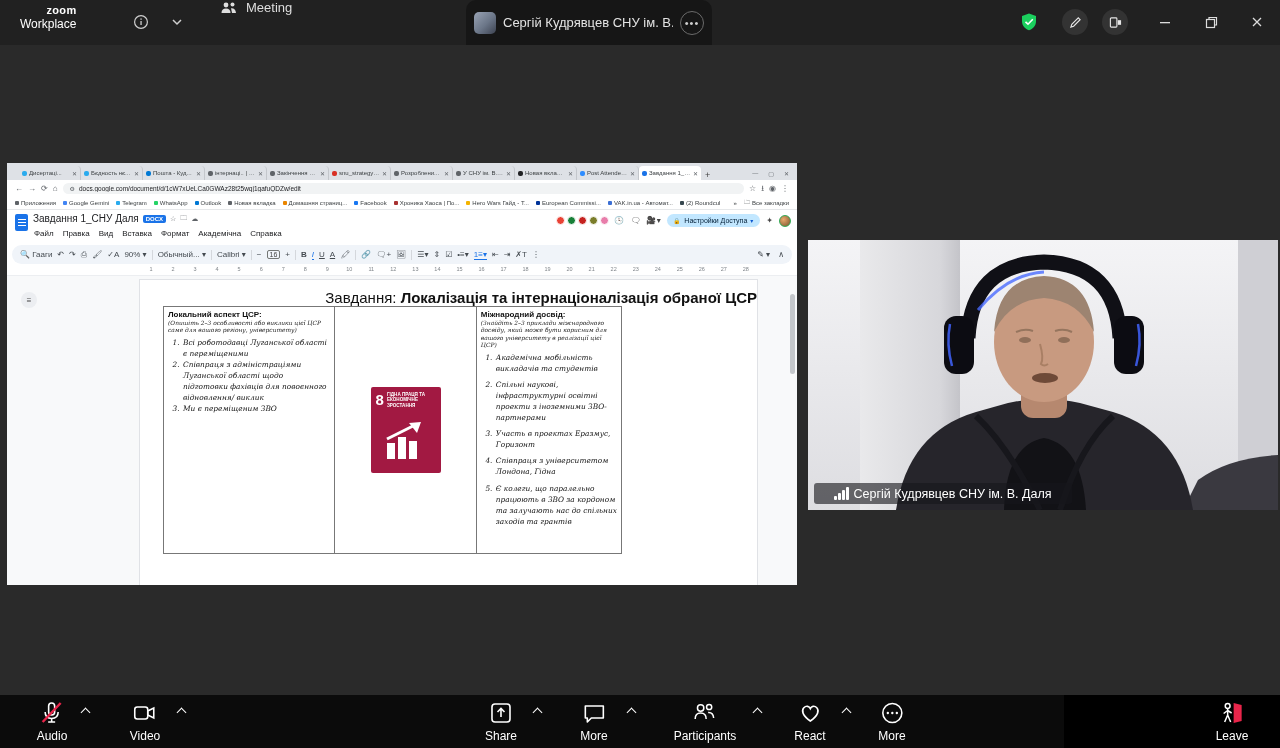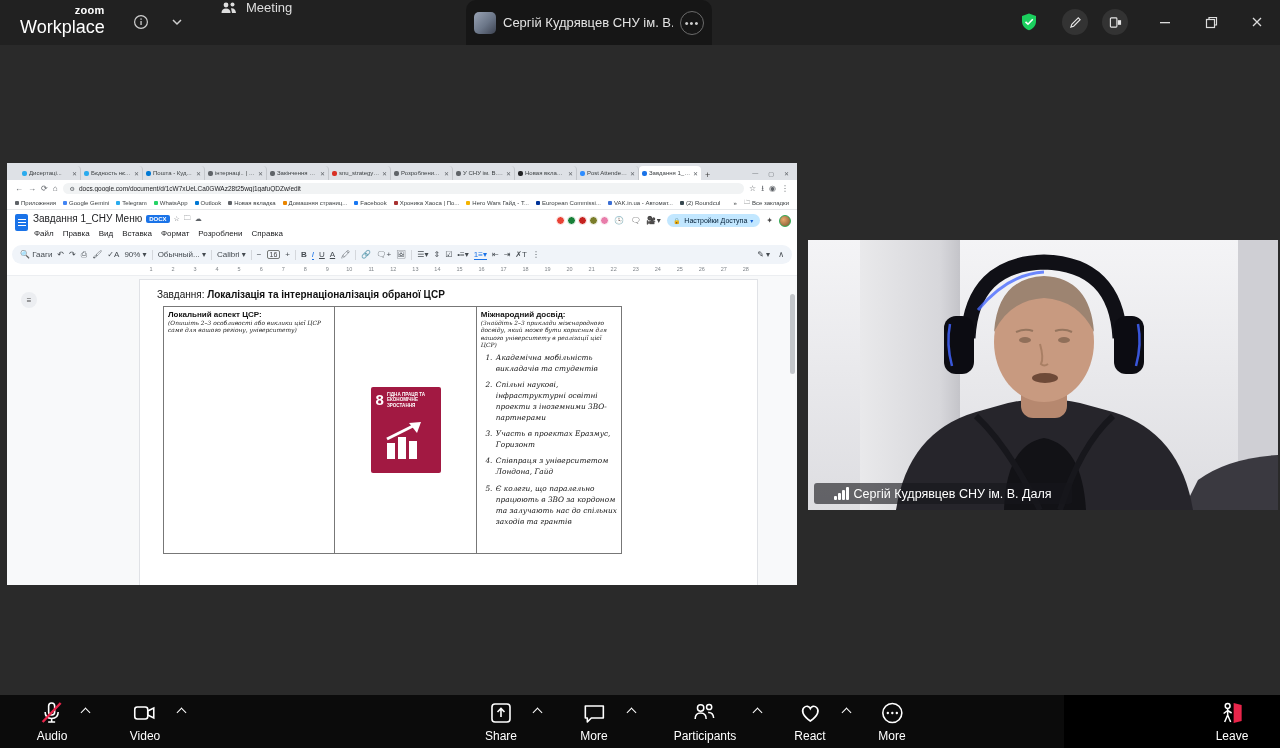--- a/index.html
+++ b/index.html
@@ -3,21 +3,21 @@
 <meta charset="utf-8">
 <style>
   * { margin:0; padding:0; box-sizing:border-box; }
   html,body { width:1280px; height:748px; overflow:hidden; background:#000; }
   body { font-family:"Liberation Sans", sans-serif; position:relative; }
 
   
   #titlebar { position:absolute; left:0; top:0; width:1280px; height:45px; background:#212121; color:#e8e8e8; }
   .zlogo { position:absolute; left:20px; top:5px; line-height:1; color:#fff; }
   .zlogo .l1 { font-size:11px; font-weight:bold; letter-spacing:.3px;text-align:right; }
-  .zlogo .l2 { font-size:18px; margin-top:2px; }
+  .zlogo .l2 { font-size:12px; margin-top:2px; }
   .tb-icon { position:absolute; top:11px; width:22px; height:22px; display:flex; align-items:center; justify-content:center; color:#cfcfcf; }
   .meeting-tab { position:absolute; left:220px; top:0; height:45px; display:flex; align-items:flex-start; gap:8px; color:#dedede; font-size:13px; }
   .active-tab { position:absolute; left:466px; top:0; width:246px; height:45px; background:#161616; border-radius:10px 10px 0 0; display:flex; align-items:center; padding:0 8px; gap:7px; }
   .active-tab .avatar { width:22px; height:22px; border-radius:5px; background:linear-gradient(135deg,#9aa4b5 0%,#6b7688 55%,#3c4250 100%); flex:0 0 auto; }
   .active-tab .atl { font-size:13px; color:#e3e3e3; white-space:nowrap; overflow:hidden; flex:1; }
   .active-tab .more-circle { width:24px; height:24px; border:1px solid #6a6a6a; border-radius:50%; color:#cfcfcf; font-size:11px; display:flex; align-items:center; justify-content:center; flex:0 0 auto; letter-spacing:1px; }
   .win-btn { position:absolute; top:8px; width:30px; height:28px; display:flex; align-items:center; justify-content:center; color:#dcdcdc; font-size:14px; }
 
   
   #main { position:absolute; left:0; top:45px; width:1280px; height:650px; background:#2a2a2a; }
@@ -68,21 +68,21 @@
   .sizebox { font-size:7px; color:#444; border:1px solid #747775; border-radius:2px; padding:0 2px; }
   .tb-right { margin-left:auto; display:flex; gap:8px; }
 
   #ruler { height:10px; background:#fff; position:relative; border-bottom:1px solid #eceef1; }
   .ruler-marks { position:absolute; left:133px; top:0; width:617px; display:flex; }
   .ruler-marks span { flex:1; font-size:5.5px; color:#80868b; text-align:center; }
 
   #canvas { position:relative; height:309px; background:#f8f9fa; overflow:hidden; }
   .outline-btn { position:absolute; left:14px; top:16px; width:16px; height:16px; border-radius:50%; background:#eceef1; color:#444; font-size:8px; display:flex; align-items:center; justify-content:center; }
   #page { position:absolute; left:133px; top:4px; width:617px; height:305px; background:#fff; box-shadow:0 0 0 1px #e0e2e6; }
-  .doc-heading { position:absolute; left:17px; top:9px; width:100%; text-align:left; font-size:10px; color:#111; }
+  .doc-heading { position:absolute; left:0; top:9px; width:100%; text-align:right; font-size:15px; color:#111; }
   .doc-heading b { font-weight:bold; }
   #doctable { position:absolute; left:23px; top:26px; width:459px; height:248px; display:flex; }
   .dcol { border:1px solid #777; padding:3px 4px; overflow:hidden; }
   .dcol + .dcol { border-left:none; }
   .c1 { width:184px; } .c2 { width:151px; display:flex; align-items:center; justify-content:center; } .c3 { width:155px; }
   .cell-h { font-size:8px; font-weight:bold; color:#111; }
   .cell-hint { font-size:5.9px; font-style:italic; color:#222; line-height:1.25; margin:1px 0 2px; font-family:"DejaVu Serif", serif; }
   .cell-list { margin-left:14px; font-size:7.4px; font-style:italic; line-height:1.5; color:#111; font-family:"DejaVu Serif", serif; }
   .cell-list li { padding-left:1px; }
   .c3 .cell-list li { margin-bottom:5px; }
@@ -320,33 +320,33 @@
       <span class="bm-label">»</span>
       <div class="bm">
         <span class="bm-label">🗀</span>
         <span class="bm-label">Все закладки</span>
       </div>
     </div>
 
     <div id="docsheader">
       <div class="docs-file-icon"></div>
       <div class="doc-title-row">
-        <span class="doc-title">Завдання 1_СНУ Меню</span>
+        <span class="doc-title">Завдання 1_СНУ Даля</span>
         <span class="docx-badge">DOCX</span>
         <span class="mini-glyph">☆</span>
         <span class="mini-glyph">🗀</span>
         <span class="mini-glyph">☁</span>
       </div>
       <div class="doc-menu-row">
           <span>Файл</span>
           <span>Правка</span>
           <span>Вид</span>
           <span>Вставка</span>
           <span>Формат</span>
-          <span>Розроблени</span>
+          <span>Академічна</span>
           <span>Справка</span>
         </div>
       <div class="docs-right">
         <div class="presence">
             <span style="background: rgb(233, 66, 53);"></span>
             <span style="background: rgb(24, 128, 56);"></span>
             <span style="background: rgb(197, 34, 31);"></span>
             <span style="background: rgb(122, 125, 42);"></span>
             <span style="background: rgb(232, 125, 170);"></span>
           </div>
@@ -445,20 +445,25 @@
 
       <div id="page">
         <div class="doc-heading">
           <span>Завдання: </span><b>Локалізація та інтернаціоналізація обраної ЦСР</b>
         </div>
 
         <div id="doctable">
           <div class="dcol c1">
             <div class="cell-h">Локальний аспект ЦСР:</div>
             <div class="cell-hint">(Опишіть 2–3 особливості або виклики цієї ЦСР саме для вашого регіону, університету)</div>
+            <ol class="cell-list">
+                <li>Всі роботодавці Луганської області є переміщеними</li>
+                <li>Співпраця з адміністраціями Луганської області щодо підготовки фахівців для повоєнного відновлення/ виклик</li>
+                <li>Ми є переміщеним ЗВО</li>
+              </ol>
           </div>
 
           <div class="dcol c2">
             <div class="sdg" style="background: rgb(162, 25, 66);">
               <div class="sdg-top">
                 <span class="sdg-num">8</span>
                 <span class="sdg-label">Гідна праця та економічне зростання</span>
               </div>
               <svg width="46" height="40" viewBox="0 0 46 40">
                 <rect x="4" y="22" width="8" height="16" fill="#fff"></rect>
@@ -470,21 +475,21 @@
             </div>
           </div>
 
           <div class="dcol c3">
             <div class="cell-h">Міжнародний досвід:</div>
             <div class="cell-hint">(Знайдіть 2–3 приклади міжнародного досвіду, який може бути корисним для вашого університету в реалізації цієї ЦСР)</div>
             <ol class="cell-list">
                 <li>Академічна мобільність викладачів та студентів</li>
                 <li>Спільні наукові, інфраструктурні освітні проекти з іноземними ЗВО-партнерами</li>
                 <li>Участь в проектах Еразмус, Горизонт</li>
-                <li>Співпраця з університетом Лондона, Гайд</li>
+                <li>Співпраця з університетом Лондона, Гідна</li>
                 <li>Є колеги, що паралельно працюють в ЗВО за кордоном та залучають нас до спільних заходів та грантів</li>
               </ol>
           </div>
         </div>
       </div>
 
       <div class="screen-scroll"></div>
     </div>
   </div>
 

